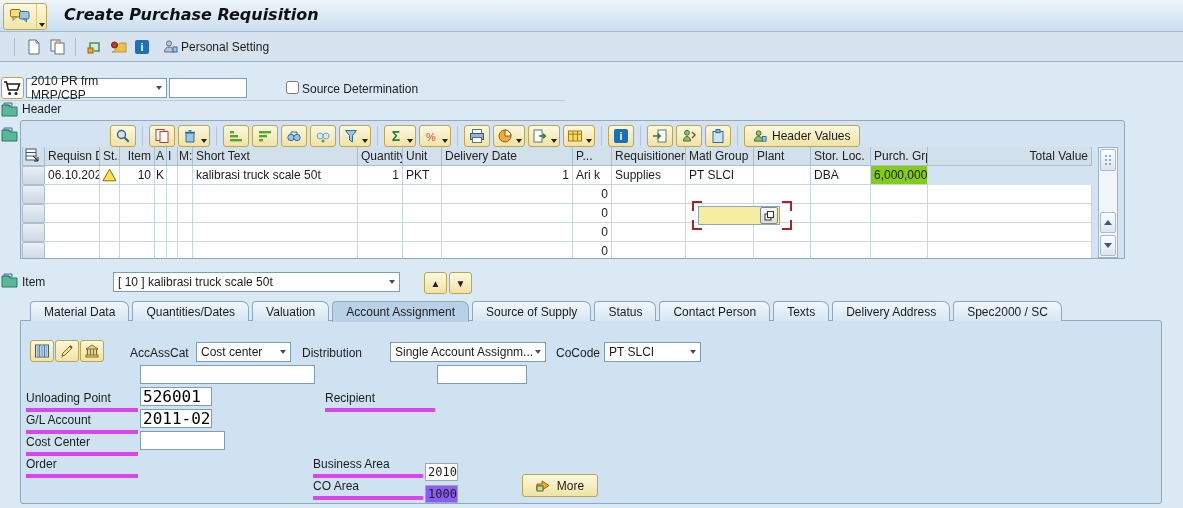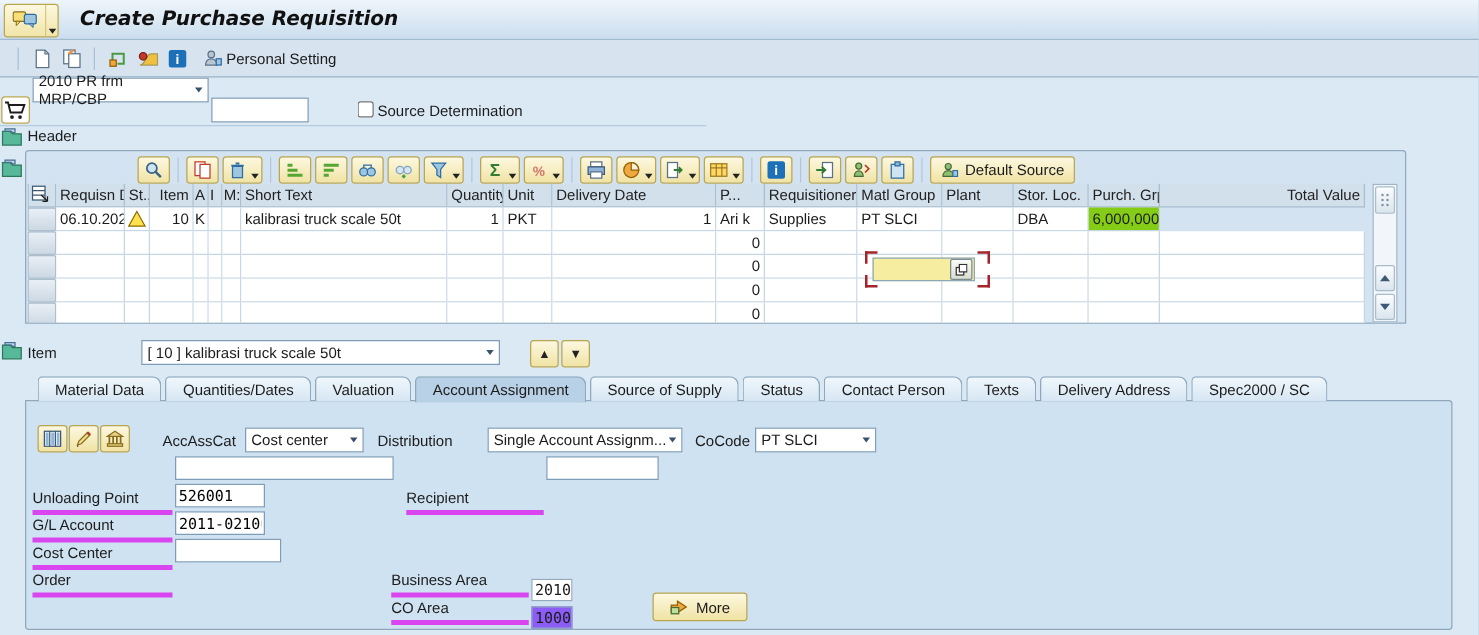--- a/index.html
+++ b/index.html
@@ -86,21 +86,21 @@
     background:linear-gradient(#f0f7fc,#d6e6f3);border:1px solid #8fa8bd;border-bottom:none;
     border-radius:4px 7px 0 0;box-sizing:border-box;}
   .tab.active{background:#b9d1e6;height:21px;margin-bottom:-1px;}
   .tabpanel{position:absolute;left:20px;top:320px;width:1142px;height:184px;background:#cfe2f1;
     border:1px solid #8fa8bd;border-radius:0 3px 3px 3px;box-sizing:border-box;}
 
   
   .lbl{position:absolute;height:17px;white-space:nowrap;}
   .lbl.u{border-bottom:4px solid #d946ef;margin-top:23px;}
   .fin{position:absolute;border:1px solid #7f9db9;background:#fff;height:19px;box-sizing:border-box;
-    font-family:"DejaVu Sans Mono",monospace;font-size:12px;padding:0 2px;}
+    font-family:"DejaVu Sans Mono",monospace;font-size:16px;padding:0 2px;}
   .ro{position:absolute;border:1px solid #93aabe;height:18px;box-sizing:border-box;display:flex;align-items:center;
     padding:0 2px;font-family:"DejaVu Sans Mono",monospace;font-size:12px;margin-top:32px;}
   .fsel{position:absolute;height:20px;}
   .aabtn{width:24px;height:22px;}
   .morebtn{position:absolute;left:522px;top:474px;width:76px;height:23px;gap:6px;font-size:12px;}
 
   svg{display:block;}
   svg text{font-family:"Liberation Sans",sans-serif;}
 </style>
 </head>
@@ -171,21 +171,21 @@
     </div>
   </div>
 
   <div class="abs ybtn" style="left:1px;top:77px;width:23px;height:22px;background:#fff;border-color:#bda74e;">
     <svg width="19" height="17" viewBox="0 0 19 17">
         <path d="M1 2h2.4l2 8h9l2.1-6H4" fill="none" stroke="#1c1c1c" stroke-width="1.5"></path>
         <circle cx="6.6" cy="13.6" r="1.5" fill="#1c1c1c"></circle>
         <circle cx="13" cy="13.6" r="1.5" fill="#1c1c1c"></circle>
       </svg>
   </div>
-  <div class="abs selectbox" style="left:26px;top:62px;width:141px;">
+  <div class="abs selectbox" style="left:26px;top:78px;width:141px;">
     <span>2010 PR frm MRP/CBP</span>
     <span class="tri-dn"></span>
   </div>
   <input class="abs input" style="left: 169px; top: 78px; width: 78px;" value="">
   <input type="checkbox" class="abs cb" style="left: 286px; top: 81px;">
   <span class="abs" style="left:302px;top:82px;">Source Determination</span>
   <div class="hline" style="left:0;top:100px;width:565px;"></div>
 
   <div class="abs" style="left:1px;top:101px;width:17px;height:16px;">
     <svg width="17" height="16" viewBox="0 0 17 16">
@@ -324,21 +324,21 @@
     </span>
     <span class="gsep"></span>
     <span class="ybtn gbtn" style="padding:0 8px;gap:5px;">
       <span>
         <svg width="14" height="14" viewBox="0 0 15 15">
             <circle cx="6" cy="4.5" r="2.6" fill="#8fbf6f" stroke="#456b3a"></circle>
             <path d="M1.5 13c0-3.4 2.2-5 4.5-5s4.5 1.6 4.5 5z" fill="#8fbf6f" stroke="#456b3a"></path>
             <rect x="10" y="8" width="4" height="5" fill="#9ec6e0" stroke="#2e6da4"></rect>
           </svg>
       </span>
-      <span>Default Source</span>
+      <span>Header Values</span>
     </span>
   </div>
 
   <div class="tblclip">
 
     <div class="trow">
       <i class="th" style="border-left:1px solid #a9becf;padding:1px 2px;">
         <svg width="15" height="14" viewBox="0 0 15 14">
             <rect x="1" y="1" width="10" height="11" fill="#fff" stroke="#3c5a74"></rect>
             <path d="M1 4.5h10M1 8h10" stroke="#3c5a74"></path>

